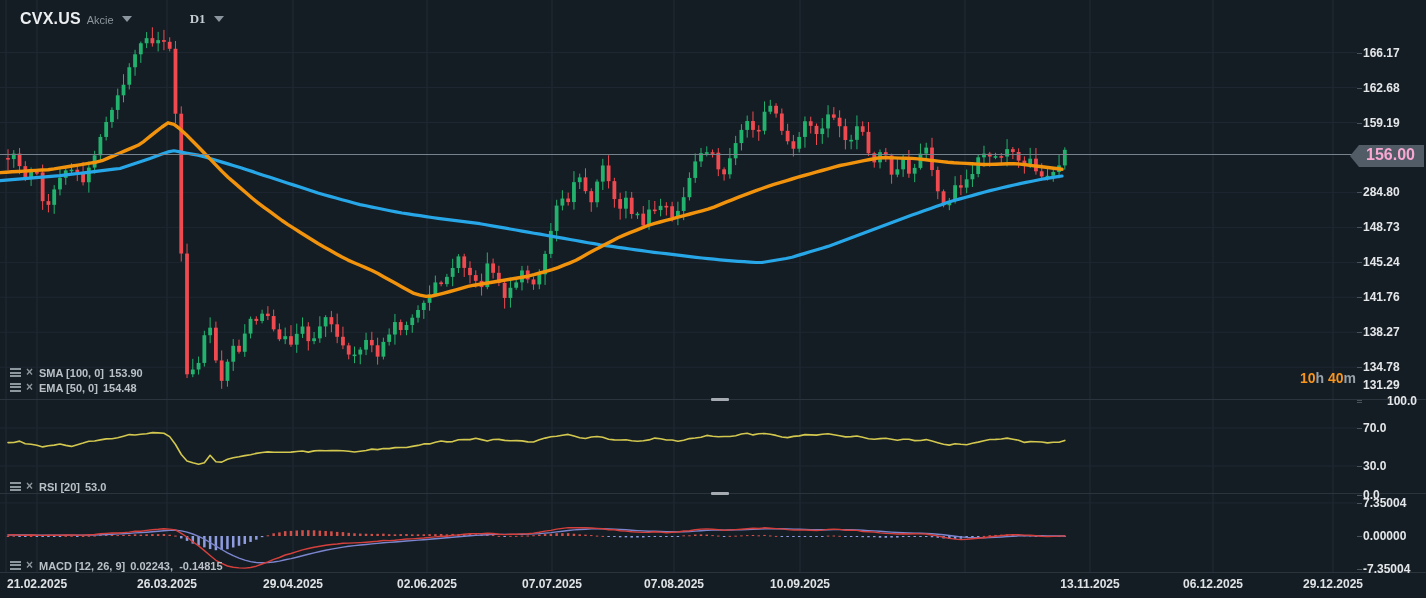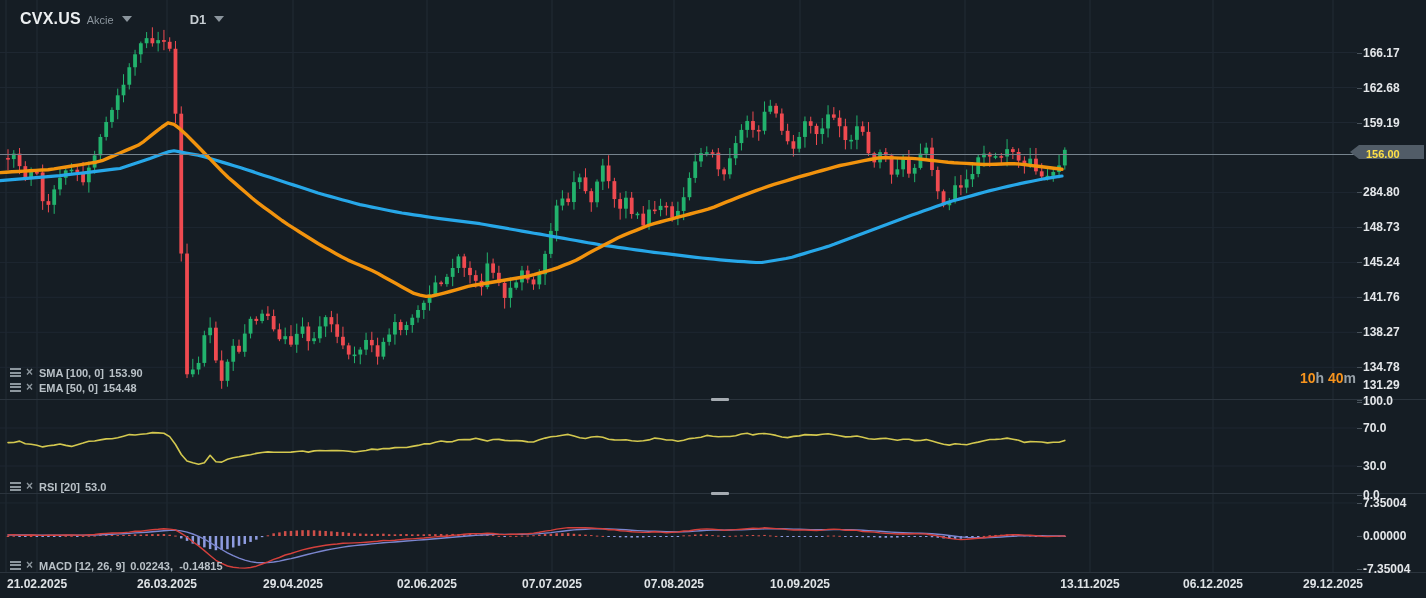--- a/index.html
+++ b/index.html
@@ -11,34 +11,34 @@
   #pane-macd{top:493px;height:79px;width:1357px;}
   .divider{position:absolute;left:0;width:1426px;height:1px;background:#2b343d;z-index:6;}
   .handle{position:absolute;width:18px;height:3px;background:#a5abb1;border-radius:1px;z-index:7;cursor:row-resize;}
   
   .header{position:absolute;top:10px;left:20px;display:flex;align-items:center;z-index:9;}
   .sym-group{display:flex;align-items:baseline;cursor:pointer;}
   .sym{font-size:16px;font-weight:bold;color:#eceff1;letter-spacing:.2px;}
   .sym-type{font-size:11px;font-weight:normal;color:#8b959d;margin-left:6px;}
   .caret{width:0;height:0;border-left:5px solid transparent;border-right:5px solid transparent;
          border-top:6px solid #8b959d;margin-left:8px;align-self:center;}
-  .tf-group{display:flex;align-items:center;margin-left:58px;cursor:pointer;}
+  .tf-group{display:flex;align-items:center;margin-left:58px;cursor:pointer;font-family:Liberation Serif, serif;}
   .tf{font-size:13px;font-weight:bold;color:#c6cdd2;}
   
   .legend{position:absolute;display:flex;align-items:center;z-index:8;height:13px;}
   .legend .txt{font-size:11px;font-weight:bold;color:#b9c1c7;white-space:pre;}
   .legend .val{font-size:11px;font-weight:bold;color:#b9c1c7;margin-left:5px;white-space:pre;}
   .ico-menu{width:11px;height:9px;margin-right:5px;cursor:pointer;
      background:repeating-linear-gradient(to bottom,#8d979e 0 2px,transparent 2px 3.5px);}
   .ico-x{font-size:12px;line-height:9px;font-weight:bold;color:#8d979e;margin-right:6px;cursor:pointer;}
   
   #price-line{position:absolute;left:0;top:154px;width:1357px;height:1px;background:#76838d;z-index:4;}
-  #price-badge{position:absolute;left:1350px;top:145px;width:74px;height:14px;background:#515c67;
+  #price-badge{position:absolute;left:1350px;top:145px;width:74px;height:22px;background:#515c67;
      clip-path:polygon(0 50%,9px 0,100% 0,100% 100%,9px 100%);
-     color:#fde047;font-size:11px;font-weight:bold;line-height:19px;padding-left:16px;box-sizing:border-box;z-index:8;}
+     color:#f9a8d4;font-size:16px;font-weight:bold;line-height:19px;padding-left:16px;box-sizing:border-box;z-index:8;}
   
   #countdown{position:absolute;top:370px;right:70px;font-size:14px;font-weight:bold;z-index:8;white-space:pre;}
   #countdown .num{color:#f7941e;}
   #countdown .unit{color:#98a1a8;}
   
   .y-label{position:absolute;left:1363px;font-size:12px;font-weight:bold;color:#e4e7ea;z-index:8;white-space:nowrap;}
   .y-tick{position:absolute;left:1357px;width:5px;height:1px;background:#49535c;z-index:8;}
   .x-label{position:absolute;top:577px;font-size:12px;font-weight:bold;color:#dfe3e6;z-index:8;white-space:nowrap;}
   svg{display:block;}
 </style>
@@ -727,21 +727,21 @@
       <div class="y-label" style="top: 255.412px;">145.24</div>
       <div class="y-tick" style="top: 262.412px;"></div>
       <div class="y-label" style="top: 290.313px;">141.76</div>
       <div class="y-tick" style="top: 297.313px;"></div>
       <div class="y-label" style="top: 325.314px;">138.27</div>
       <div class="y-tick" style="top: 332.314px;"></div>
       <div class="y-label" style="top: 360.315px;">134.78</div>
       <div class="y-tick" style="top: 367.315px;"></div>
       <div class="y-label" style="top: 378px;">131.29</div>
       <div class="y-tick" style="top: 402.317px;"></div>
-      <div class="y-label" style="top: 394px;">100.0</div>
+      <div class="y-label" style="top: 394px; margin-left: 24px;">100.0</div>
       <div class="y-tick" style="top: 399.5px;"></div>
       <div class="y-label" style="top: 421px;">70.0</div>
       <div class="y-tick" style="top: 428px;"></div>
       <div class="y-label" style="top: 459px;">30.0</div>
       <div class="y-tick" style="top: 466px;"></div>
       <div class="y-label" style="top: 487.5px;">0.0</div>
       <div class="y-tick" style="top: 494.5px;"></div>
       <div class="y-label" style="top: 495.998px; text-align: center;">7.35004</div>
       <div class="y-tick" style="top: 502.998px;"></div>
       <div class="y-label" style="top: 529px;">0.00000</div>

